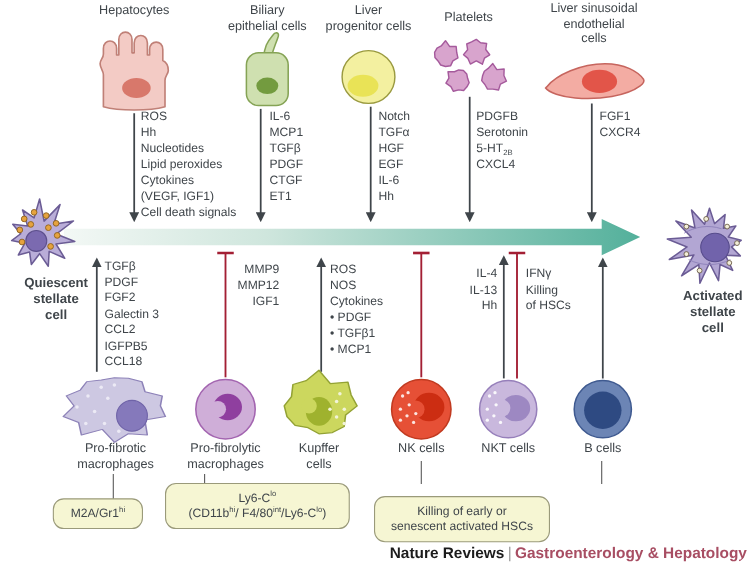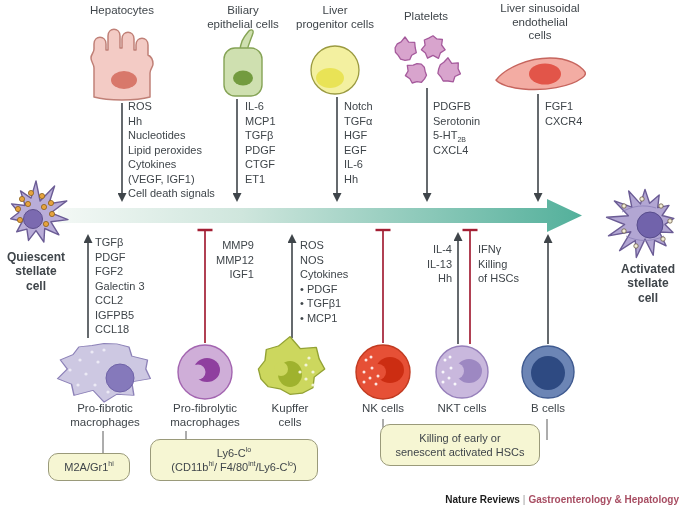--- a/index.html
+++ b/index.html
@@ -8,21 +8,21 @@
   #diagram-svg{position:absolute;left:0;top:0;width:685px;height:517px;}
   .t{position:absolute;font-size:11.5px;line-height:1.18;text-align:center;color:#3f454a;}
   .factors{position:absolute;font-size:11px;line-height:1.32;text-align:left;color:#3f454a;}
   .factors.ra{text-align:right;}
   .b{font-weight:bold;font-size:12px;line-height:1.2;}
   sup{font-size:7px;vertical-align:super;line-height:0;}
   sub{font-size:7px;vertical-align:sub;line-height:0;}
   .callout{position:absolute;background:#f6f6d3;border:1px solid #9a9a7a;border-radius:10px;
            display:flex;align-items:center;justify-content:center;text-align:center;
            font-size:11px;line-height:1.3;color:#3f454a;}
-  .footer{position:absolute;top:494px;right:6px;font-size:10px;white-space:nowrap;}
+  .footer{position:absolute;top:494px;right:6px;font-size:14px;white-space:nowrap;}
   .footer .brand{font-weight:bold;color:#1c1c1c;}
   .footer .sep{color:#999;margin:0 3px;}
   .footer .journal{font-weight:bold;color:#a84e63;}
 </style>
 </head>
 <body>
 
 <div id="canvas">
 
   <svg id="diagram-svg" viewBox="0 0 685 517">
@@ -232,21 +232,21 @@
   <div class="factors" style="left:344px;top:99px;">
       <div style="width:100%">Notch<br>TGFα<br>HGF<br>EGF<br>IL-6<br>Hh</div>
     </div>
   <div class="factors" style="left:433px;top:99px;">
       <div style="width:100%">PDGFB<br>Serotonin<br>5-HT<sub>2B</sub><br>CXCL4</div>
     </div>
   <div class="factors" style="left:545px;top:99px;">
       <div style="width:100%">FGF1<br>CXCR4</div>
     </div>
 
-  <div class="t b" style="left:0px;top:250px;width:72px;">
+  <div class="t b" style="left:0px;top:250px;width:72px;padding-left:15px;">
       <div style="width:100%">Quiescent<br>stellate<br>cell</div>
     </div>
   <div class="t b" style="left:608px;top:262px;width:80px;">
       <div style="width:100%">Activated<br>stellate<br>cell</div>
     </div>
 
   <div class="factors" style="left:95px;top:235px;">
       <div style="width:100%">TGFβ<br>PDGF<br>FGF2<br>Galectin 3<br>CCL2<br>IGFPB5<br>CCL18</div>
     </div>
   <div class="factors" style="left:216px;top:238px;text-align:right;">
@@ -280,21 +280,21 @@
   <div class="t" style="left:516px;top:402px;width:64px;">
       <div style="width:100%">B cells</div>
     </div>
 
   <div class="callout" style="left:48px;top:453px;width:80px;height:26px;">
       <div style="width:100%">M2A/Gr1<sup>hi</sup></div>
     </div>
   <div class="callout" style="left:150px;top:439px;width:166px;height:40px;">
       <div style="width:100%">Ly6-C<sup>lo</sup><br>(CD11b<sup>hi</sup>/ F4/80<sup>int</sup>/Ly6-C<sup>lo</sup>)</div>
     </div>
-  <div class="callout" style="left:340px;top:424px;width:158px;height:40px;margin-left:40px;">
+  <div class="callout" style="left:340px;top:451px;width:158px;height:40px;">
       <div style="width:100%">Killing of early or<br>senescent activated HSCs</div>
     </div>
 
   <div class="footer">
     <span class="brand">Nature Reviews</span><span class="sep">|</span><span class="journal">Gastroenterology &amp; Hepatology</span>
   </div>
 
 </div>
 
 </body></html>

